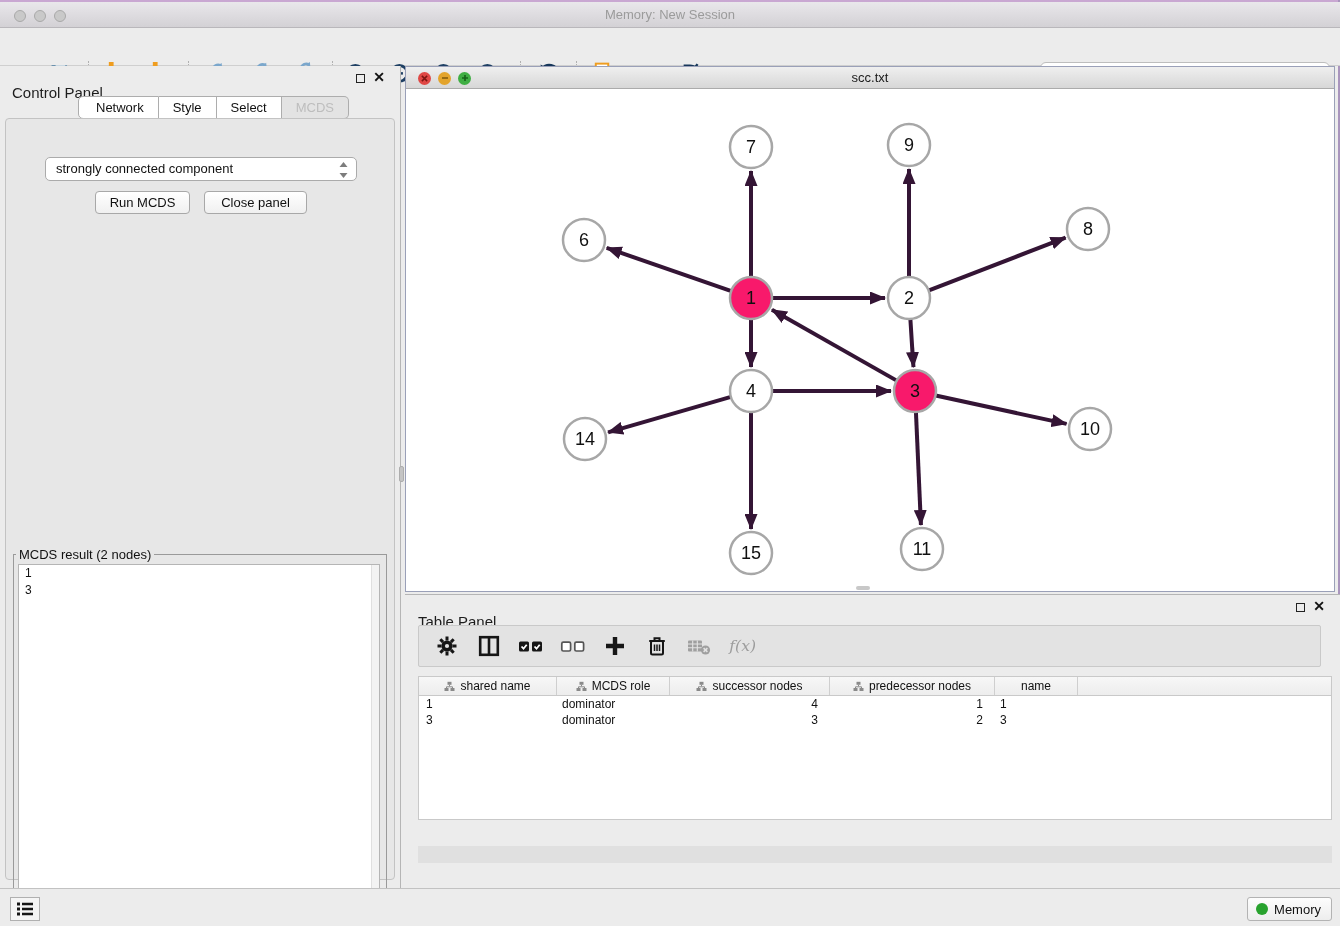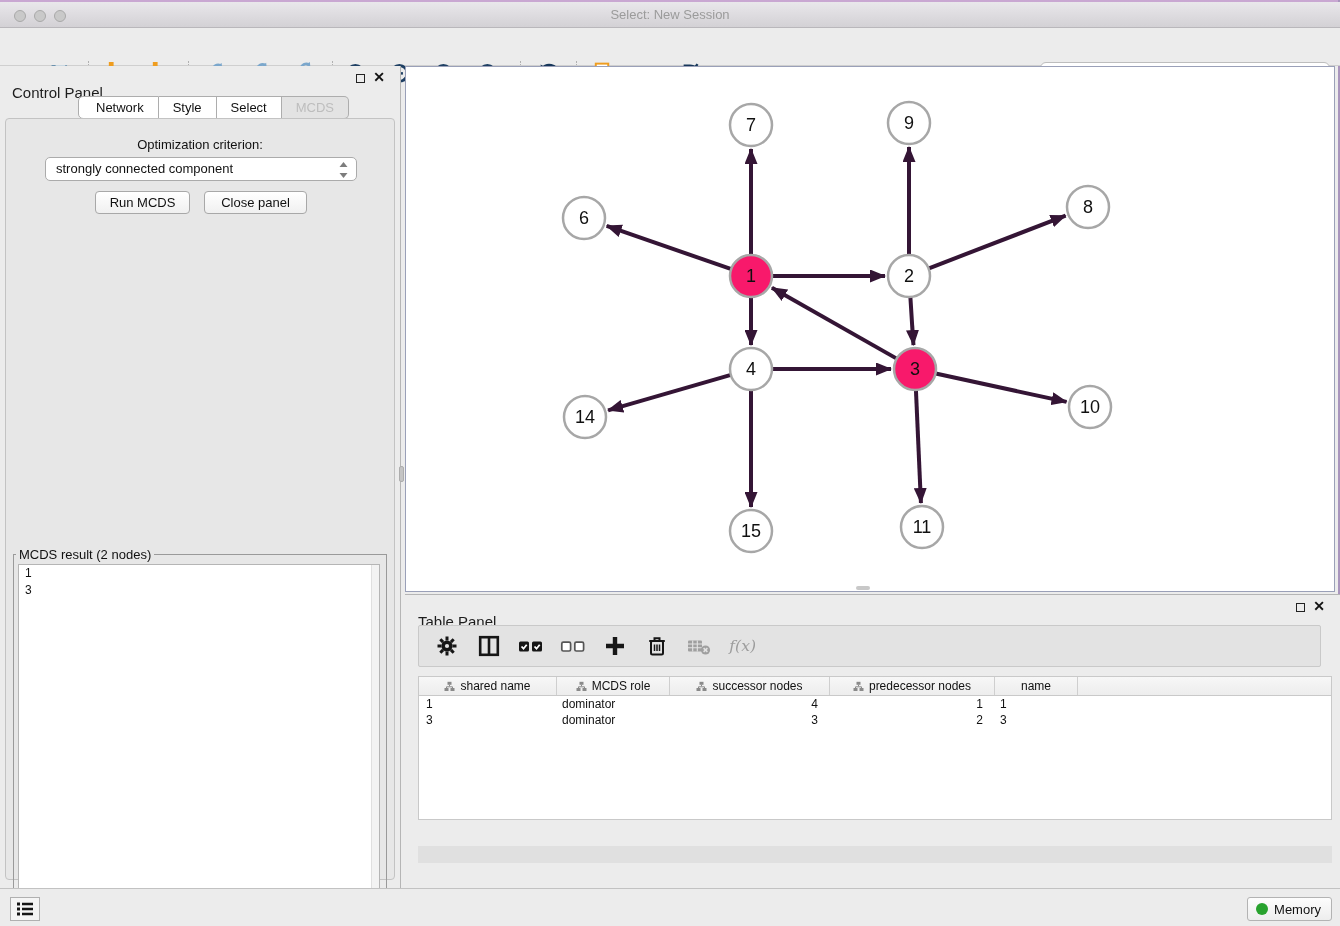--- a/index.html
+++ b/index.html
@@ -115,21 +115,21 @@
 </head>
 <body>
 
 <div class="desktop-strip-top"></div>
 <div class="desktop-strip-right"></div>
 
 <div class="titlebar">
   <span class="tl-dot" style="left:14px"></span>
   <span class="tl-dot" style="left:34px"></span>
   <span class="tl-dot" style="left:54px"></span>
-  <div class="title">Select: New Session</div>
+  <div class="title">Memory: New Session</div>
 </div>
 
 <div class="toolbar">
   <span class="tb-btn" style="left:8px">
     <svg width="26" height="26" viewBox="0 0 24 24">
         <path d="M2 5h8l2 2.5h9v2.5H2z" fill="#c8830f"></path>
         <path d="M4.6 10h18.2L19 20H1.4z" fill="#eda21c"></path>
       </svg>
   </span>
   <span class="tb-btn" style="left:46px">
@@ -276,21 +276,20 @@
     <span class="float-ico" style="right:35px"></span>
     <span class="close-ico" style="right:15px">✕</span>
   </div>
   <div class="ctab-row" id="ctabs">
       <div class="ctab">Network</div>
       <div class="ctab">Style</div>
       <div class="ctab">Select</div>
       <div class="ctab sel">MCDS</div>
     </div>
   <div class="cp-content">
-    <div class="opt-label">Optimization criterion:</div>
     <div class="dropdown">
       <span>strongly connected component</span>
       <span class="dd-arrows">
         <svg width="11" height="18" viewBox="0 0 11 18">
             <path d="M5.5 1L9.5 6h-8z" fill="#7d7d7d"></path>
             <path d="M5.5 17L1.5 12h8z" fill="#7d7d7d"></path>
           </svg>
       </span>
     </div>
     <div class="cp-btn" style="left:89px; width:95px">Run MCDS</div>
@@ -302,20 +301,38 @@
       <div class="line">1</div>
           <div class="line">3</div>
         </div>
     </fieldset>
   </div>
 </div>
 
 <div class="split-grip"></div>
 
 <div class="net-window">
+  <div class="net-title">
+    <span class="mac-dot" style="left:12px; background:#df4744">
+      <svg width="7" height="7" viewBox="0 0 8 8">
+          <path d="M1 1l6 6M7 1L1 7" stroke="#7c1512" stroke-width="1.7"></path>
+        </svg>
+    </span>
+    <span class="mac-dot" style="left:32px; background:#e3a42c">
+      <svg width="8" height="8" viewBox="0 0 8 8">
+          <path d="M1 4h6" stroke="#8a6110" stroke-width="1.7"></path>
+        </svg>
+    </span>
+    <span class="mac-dot" style="left:52px; background:#3fae43">
+      <svg width="8" height="8" viewBox="0 0 8 8">
+          <path d="M4 1v6M1 4h6" stroke="#17641b" stroke-width="1.7"></path>
+        </svg>
+    </span>
+    <div class="nt">scc.txt</div>
+  </div>
   <div class="net-canvas">
     <svg id="graph-svg" width="928" height="502" viewBox="0 0 928 502">
         <defs>
           <marker id="arrow" markerUnits="userSpaceOnUse" markerWidth="17" markerHeight="13" refX="15" refY="6.5" orient="auto">
             <path d="M0 0L16 6.5L0 13z" fill="#341535"></path>
           </marker>
         </defs>
         <line x1="345" y1="189" x2="345" y2="82" stroke="#341535" stroke-width="4" marker-end="url(#arrow)"></line>
         <line x1="326.1070136482767" y1="202.43836402155716" x2="200.671583622068" y2="158.8739631741314" stroke="#341535" stroke-width="4" marker-end="url(#arrow)"></line>
         <line x1="365" y1="209" x2="479" y2="209" stroke="#341535" stroke-width="4" marker-end="url(#arrow)"></line>

